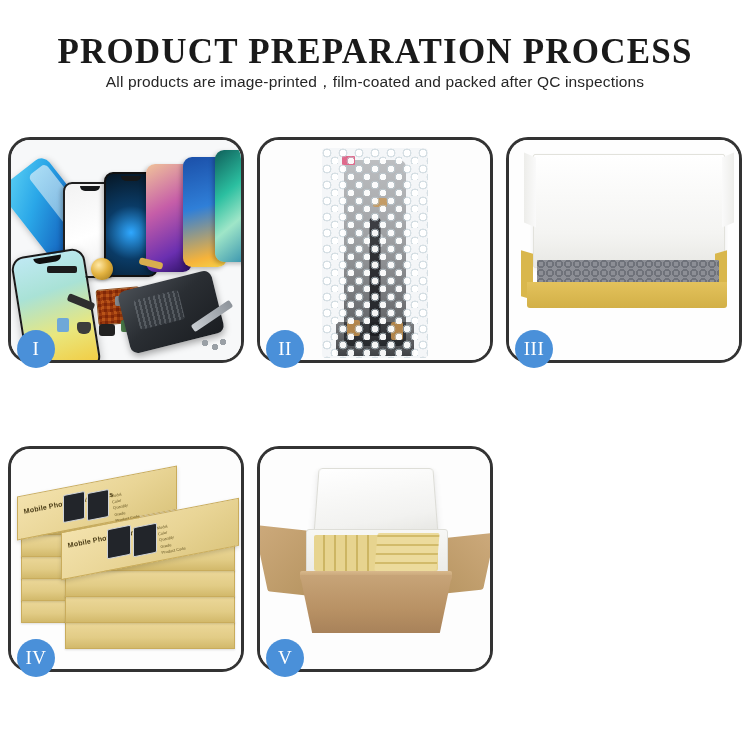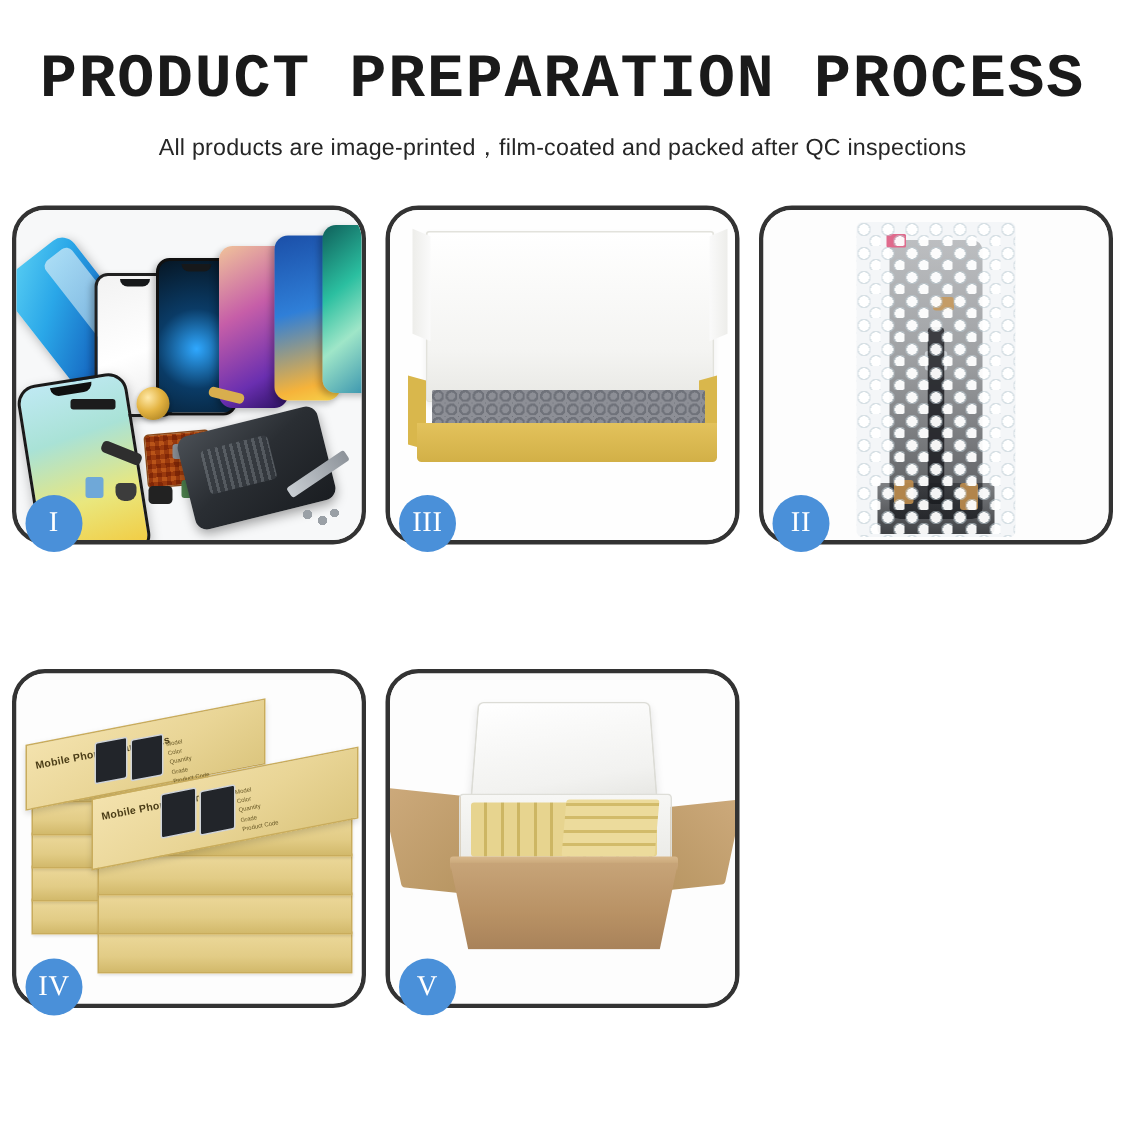--- a/index.html
+++ b/index.html
@@ -15,30 +15,30 @@
     position: relative;
   }
 
   
   .header {
     width: 750px;
     padding-top: 34px;
     text-align: center;
   }
   .title {
-    font-family: Liberation Mono, monospace;
-    font-size: 41px;
+    font-family: Liberation Serif, serif;
+    font-size: 35px;
     font-weight: 700;
     letter-spacing: 1.2px;
     color: #1a1a1a;
     line-height: 1.0;
     white-space: nowrap;
   }
   .subtitle {
-    margin-top: 13px;
+    margin-top: 3px;
     font-family: "Liberation Sans", sans-serif;
     font-size: 15.5px;
     font-weight: 400;
     letter-spacing: 0.15px;
     color: #262626;
     white-space: nowrap;
   }
 
   
   .grid {
@@ -421,51 +421,51 @@
       <div class="small-part sp4"></div>
       <div class="small-part sp5"></div>
       <div class="backplate"></div>
       <div class="tweezer"></div>
       <div class="screws"></div>
     </div>
     <div class="badge">I</div>
   </div>
 
   <div class="panel">
-    <div class="panel-inner p3">
-      <div class="box3-lid"></div>
-      <div class="box3-flapL"></div>
-      <div class="box3-flapR"></div>
-      <div class="box3-base"></div>
-      <div class="box3-foam"></div>
-      <div class="box3-front"></div>
-    </div>
-    <div class="badge">III</div>
-  </div>
-
-  <div class="panel">
     <div class="panel-inner p2">
       <div class="pouch">
         <div class="lcd">
           <div class="lcd-dot"></div>
           <div class="lcd-ic"></div>
           <div class="lcd-flex"></div>
         </div>
         <div class="pink-label"></div>
         <div class="tape-a"></div>
         <div class="lcd-bottom"></div>
         <div class="tape-b"></div>
         <div class="tape-c"></div>
         <div class="bubbles"></div>
       </div>
     </div>
     <div class="badge">II</div>
   </div>
 
   <div class="panel">
+    <div class="panel-inner p3">
+      <div class="box3-lid"></div>
+      <div class="box3-flapL"></div>
+      <div class="box3-flapR"></div>
+      <div class="box3-base"></div>
+      <div class="box3-foam"></div>
+      <div class="box3-front"></div>
+    </div>
+    <div class="badge">III</div>
+  </div>
+
+  <div class="panel">
     <div class="panel-inner p4">
       <div class="stack">
         <div class="sbox sb-l sb-l5"></div>
         <div class="sbox sb-l sb-l4"></div>
         <div class="sbox sb-l sb-l3"></div>
         <div class="sbox sb-l sb-l2"></div>
         <div class="sbox sb-l sb-l1"></div>
         <div class="sbox-top st-back"></div>
         <div class="lbl-txt lbl-b">Mobile Phone Spare Parts</div>
         <div class="scr scr-b1"></div>

